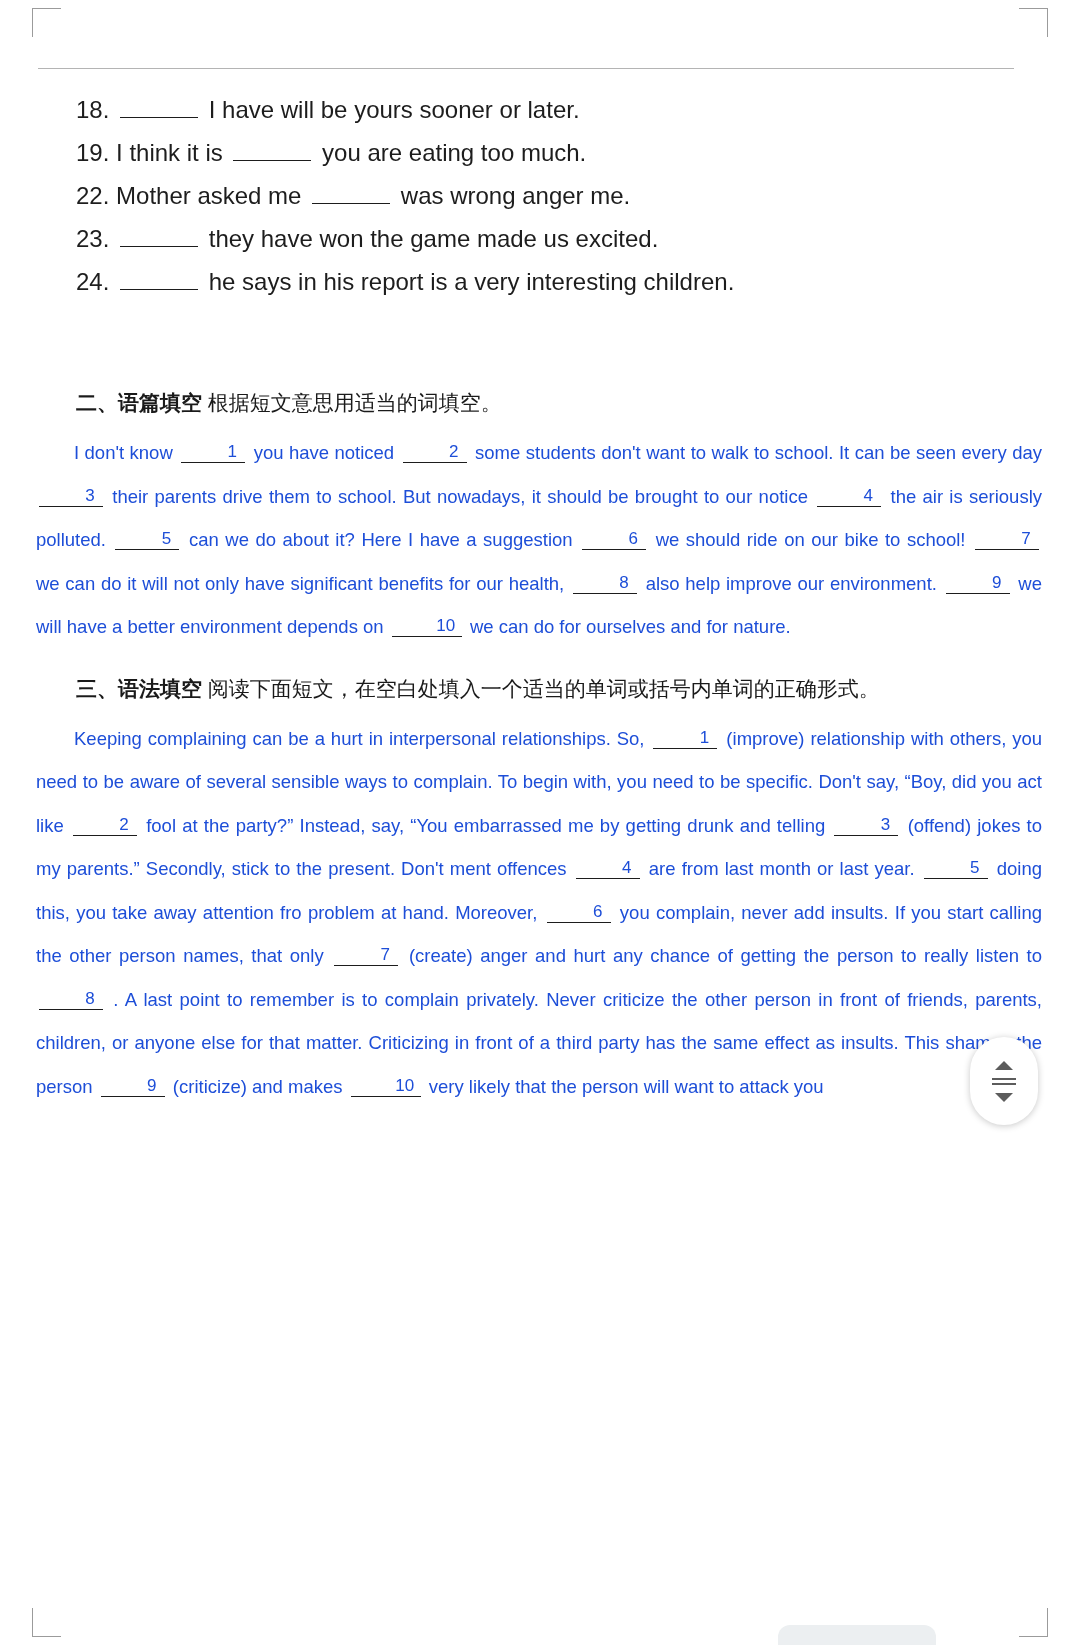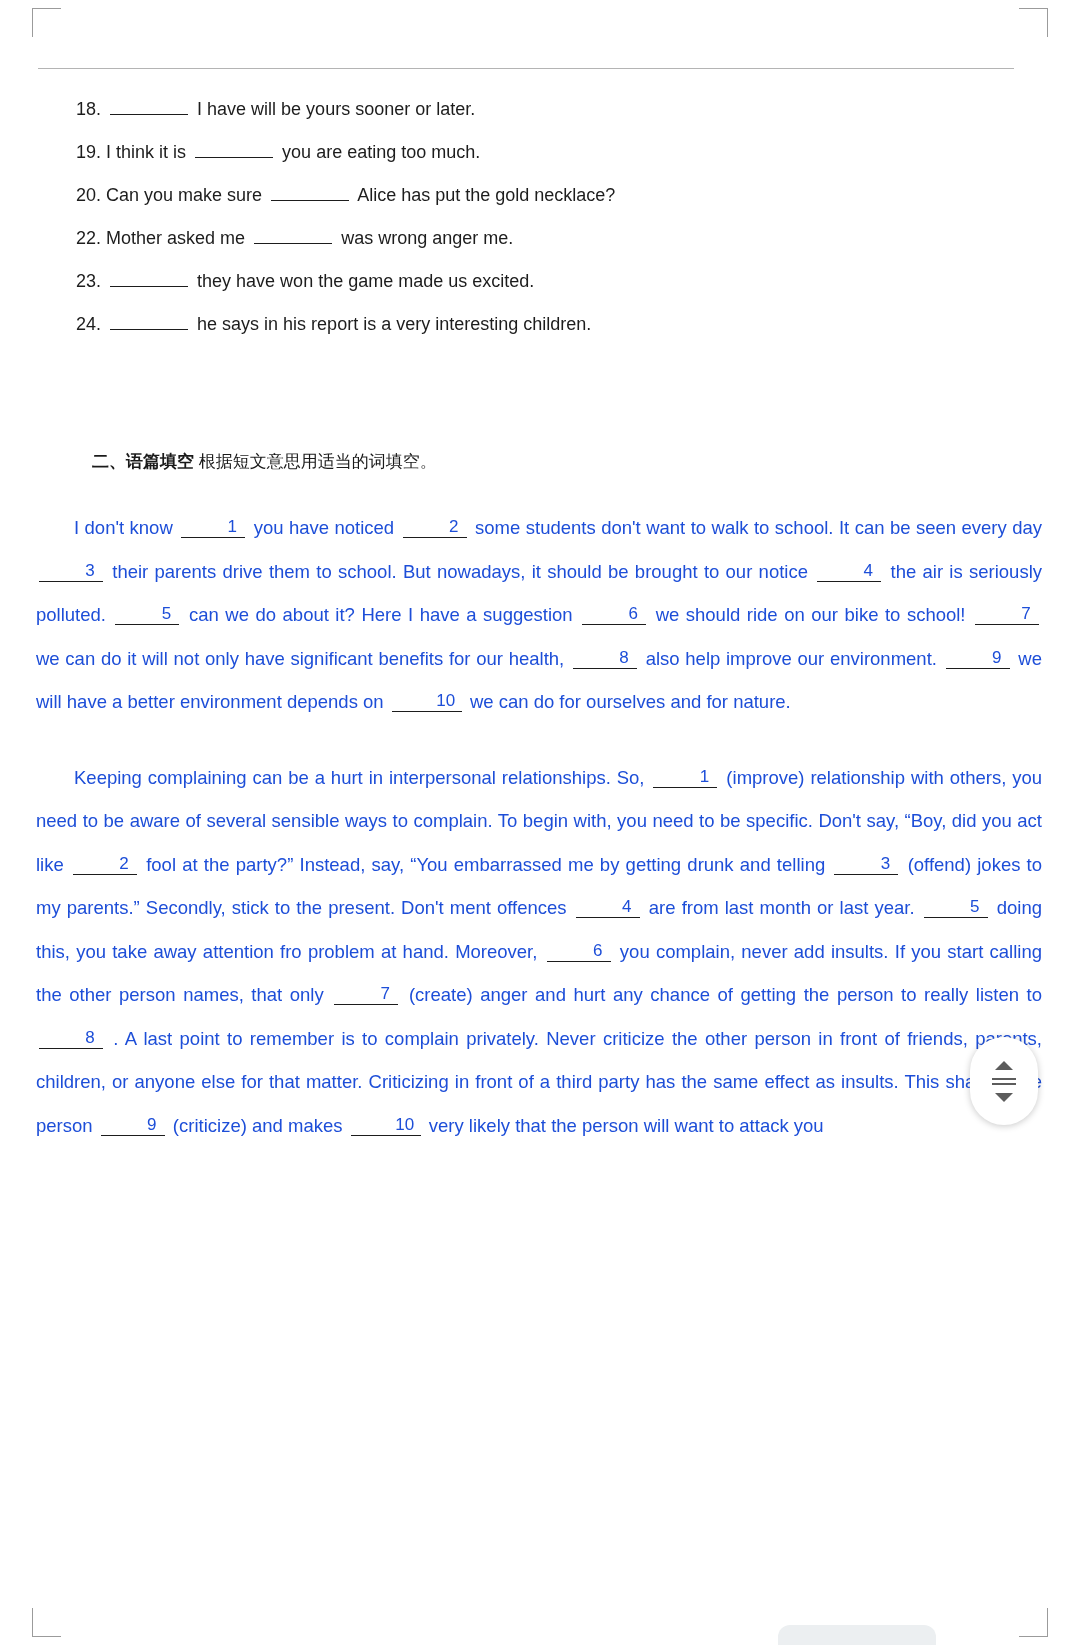--- a/index.html
+++ b/index.html
@@ -54,42 +54,42 @@
     left: 0;
     width: 1008px;
   }
 
   
   .qlist {
     padding: 0 0 0 40px;
     margin: 0;
   }
   .q {
-    font-size: 18px;
+    font-size: 24px;
     line-height: 43px;
     color: #1d1d1d;
     white-space: nowrap;
   }
   .q .cont {
     display: block;
     padding-left: 26px;
   }
   .blank {
     display: inline-block;
     border-bottom: 1.6px solid #1d1d1d;
     vertical-align: baseline;
     height: 16px;
     margin: 0 4px;
   }
   .b-lg { width: 78px; }
 
   
   .section-head {
-    font-size: 17px;
-    margin: 16px;
+    font-size: 21px;
+    margin: 0;
     padding: 0 0 0 40px;
     line-height: 36px;
     white-space: nowrap;
   }
   .section-head .zh-strong {
     font-weight: 700;
   }
   .section-head .zh-rest {
     font-weight: 400;
   }
@@ -192,26 +192,20 @@
           <span>I have will be yours sooner or later.</span>
         </div>
 
         <div class="q">
           <span>19.</span>
           <span>I think it is</span>
           <span class="blank b-lg"></span>
           <span>you are eating too much.</span>
         </div>
 
-        <div class="q">
-          <span>20.</span>
-          <span>Can you make sure</span>
-          <span class="blank b-lg"></span>
-          <span>Alice has put the gold necklace?</span>
-        </div>
 
 
 
         <div class="q">
           <span>22.</span>
           <span>Mother asked me</span>
           <span class="blank b-lg"></span>
           <span>was wrong anger me.</span>
         </div>
 
@@ -258,20 +252,24 @@
         <span class="nblank">8</span>
         <span>also help improve our environment.</span>
         <span class="nblank">9</span>
         <span>we will have a better environment depends on</span>
         <span class="nblank w2">10</span>
         <span>we can do for ourselves and for nature.</span>
       </p>
 
       <div class="gap-b"></div>
 
+      <div class="section-head">
+        <span class="zh-strong">三、语法填空</span>
+        <span class="zh-rest">阅读下面短文，在空白处填入一个适当的单词或括号内单词的正确形式。</span>
+      </div>
 
       <div class="gap-c"></div>
 
       <p class="passage indent">
         <span>Keeping complaining can be a hurt in interpersonal relationships. So,</span>
         <span class="nblank">1</span>
         <span>(improve) relationship with others, you need to be aware of several sensible ways to complain. To begin with, you need to be specific. Don't say, “Boy, did you act like</span>
         <span class="nblank">2</span>
         <span>fool at the party?” Instead, say, “You embarrassed me by getting drunk and telling</span>
         <span class="nblank">3</span>

